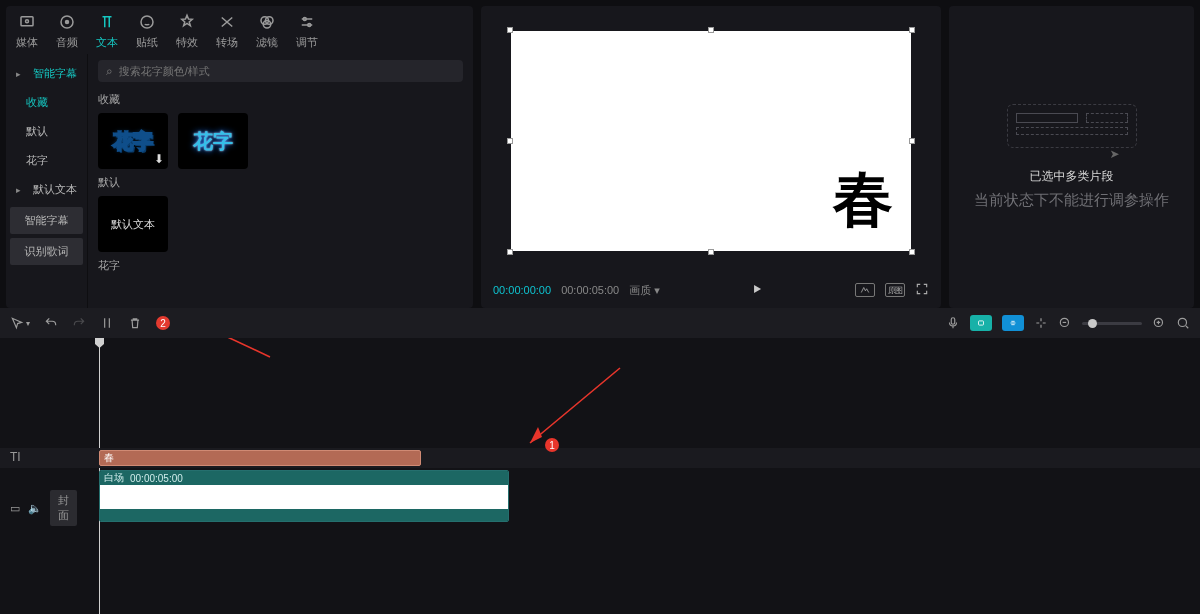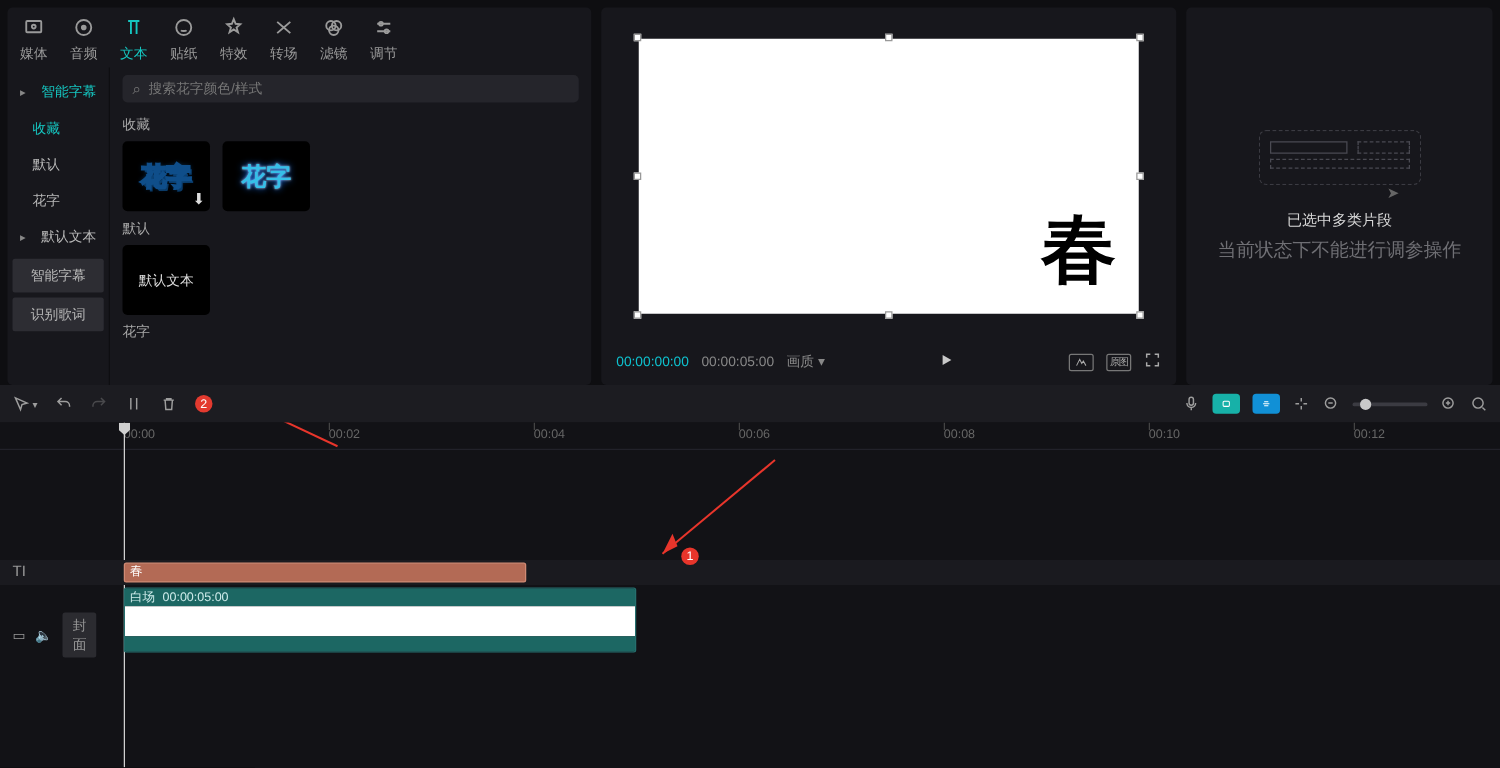--- a/index.html
+++ b/index.html
@@ -338,29 +338,20 @@
       <span class="tbtn">
           <svg viewBox="0 0 24 24" fill="none" stroke="currentColor" stroke-width="2">
             <circle cx="11" cy="11" r="7"></circle>
             <path d="M21 21l-4-4"></path>
           </svg>
         </span>
     </div>
   </div>
 
   <div class="timeline">
-    <div class="ruler">
-      <span class="tick" style="left:99px;">00:00</span>
-      <span class="tick" style="left:263px;">00:02</span>
-      <span class="tick" style="left:427px;">00:04</span>
-      <span class="tick" style="left:591px;">00:06</span>
-      <span class="tick" style="left:755px;">00:08</span>
-      <span class="tick" style="left:919px;">00:10</span>
-      <span class="tick" style="left:1083px;">00:12</span>
-    </div>
 
     <div class="playhead"></div>
 
     <div class="tracks">
       <div class="tl-row-hl"></div>
 
       <div class="lane-label" style="top:90px;">
         <span style="">TI</span>
       </div>
 

